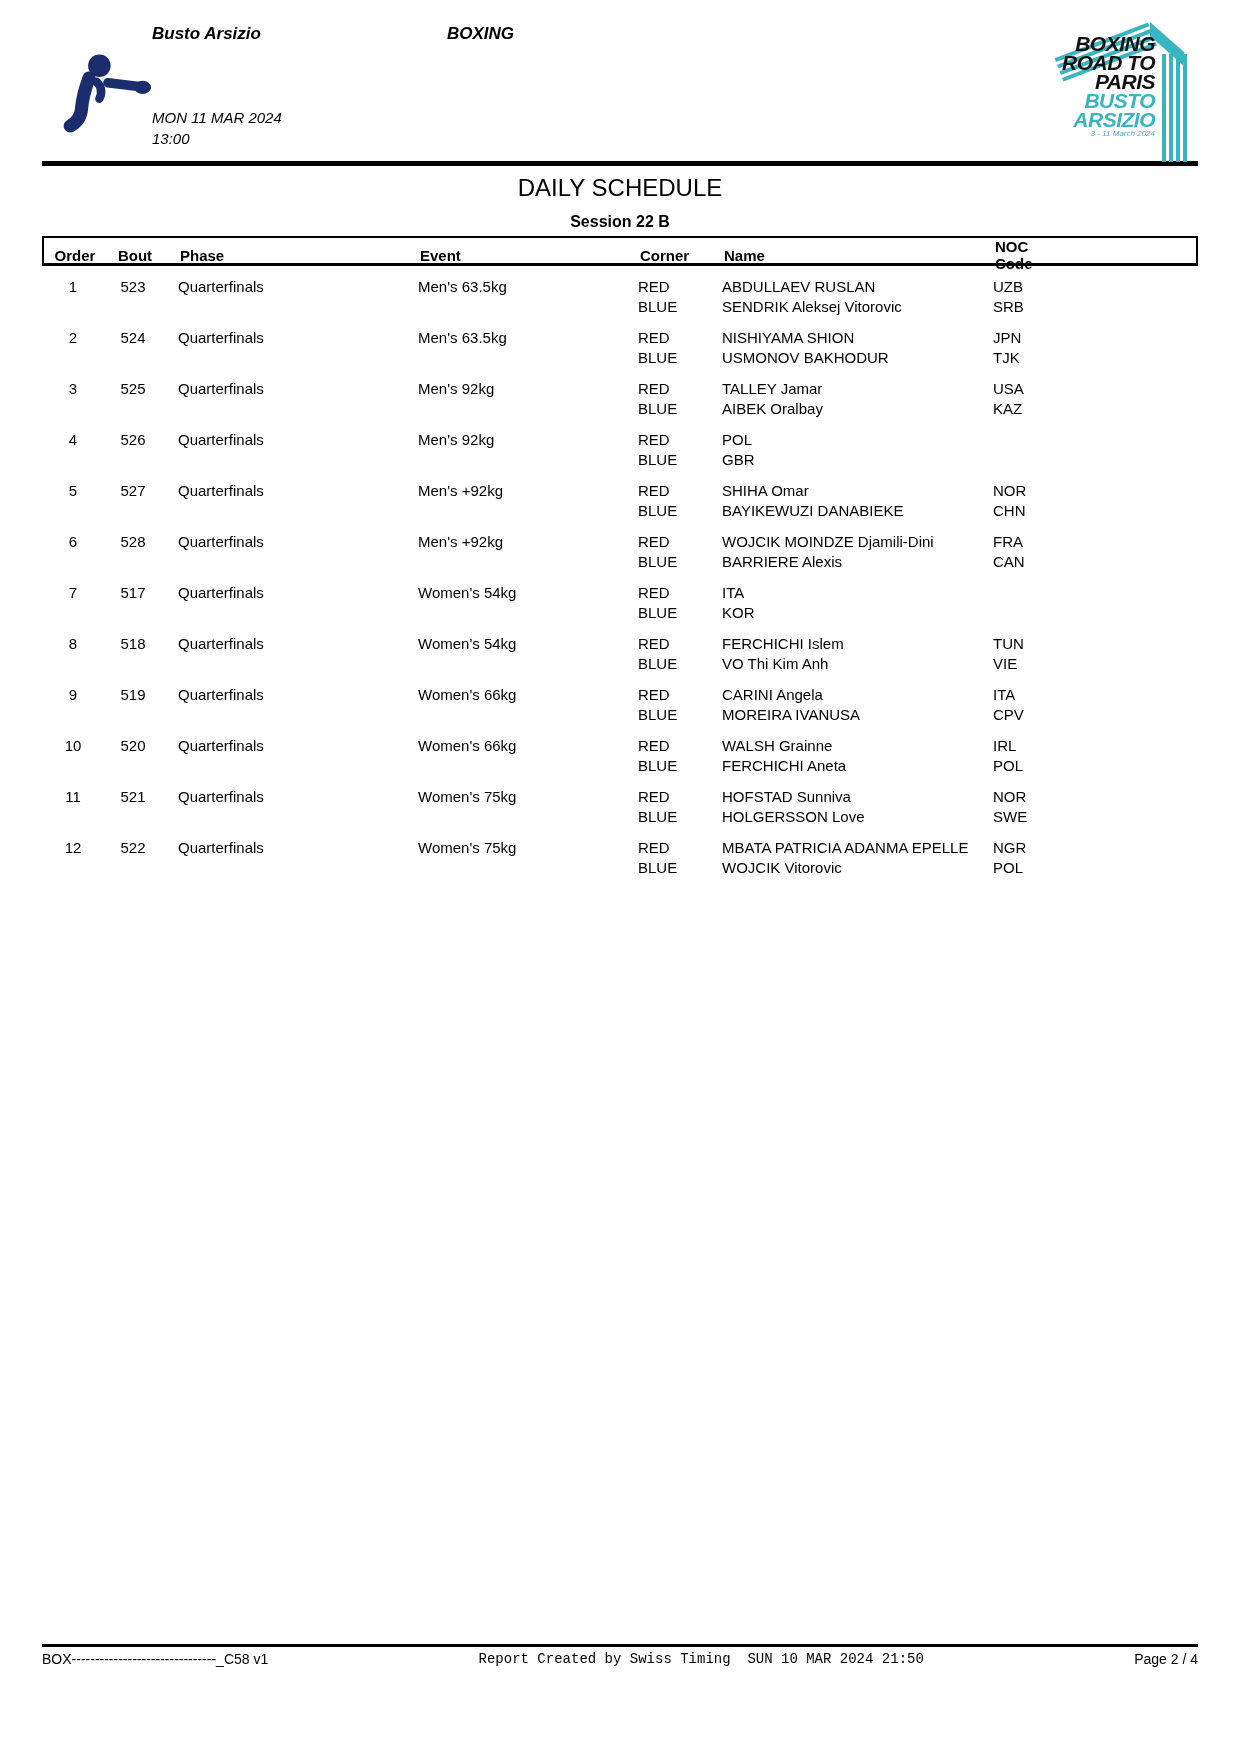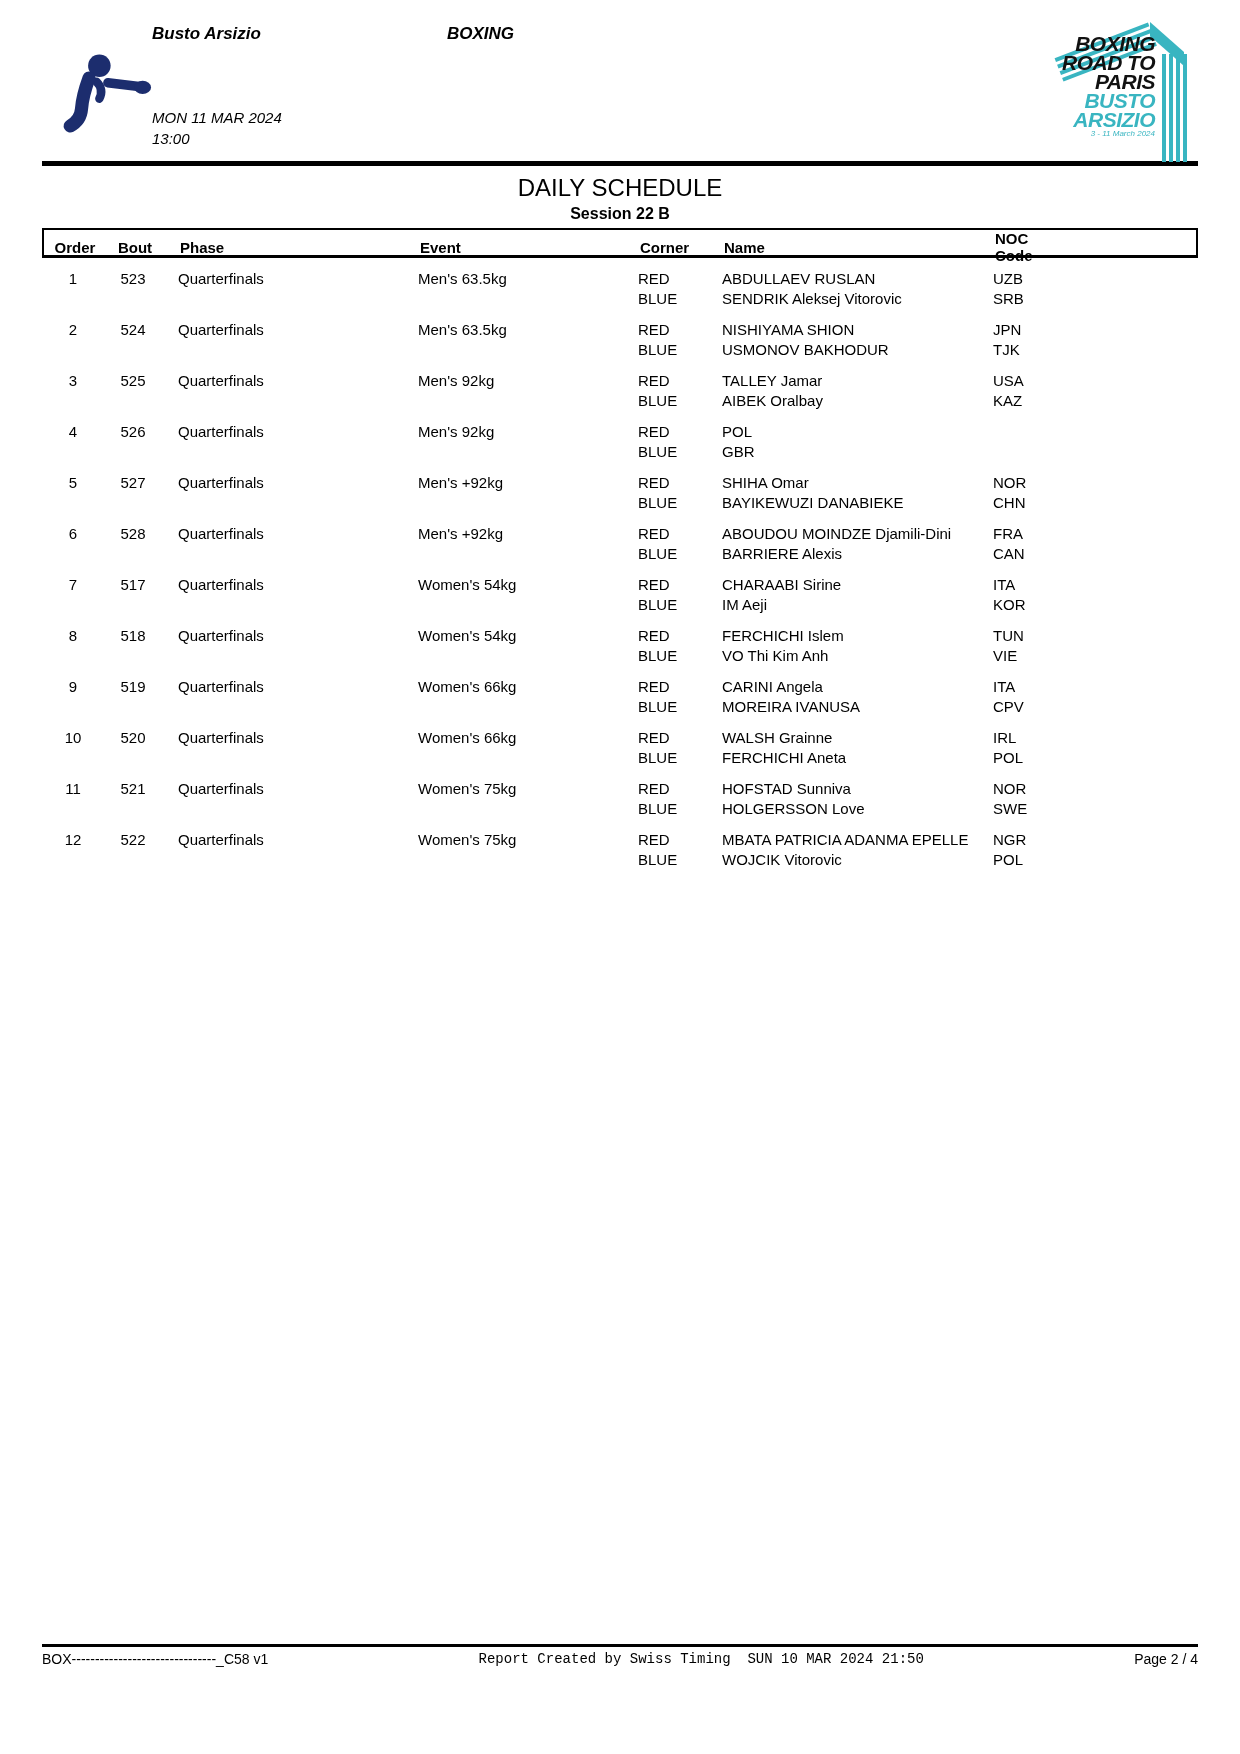--- a/index.html
+++ b/index.html
@@ -19,21 +19,21 @@
   .logo { position:absolute; top:22px; right:50px; width:150px; height:140px; }
   .logo svg.deco { position:absolute; left:0; top:0; width:150px; height:140px; }
   .logo-text {
     position:absolute; right:35px; top:12px; text-align:right;
     font-weight:bold; font-size:21px; line-height:19px; letter-spacing:-0.5px;
   }
   .logo-date { font-size:8px; font-weight:normal; letter-spacing:0; line-height:10px; }
   
   .top-rule { margin:0 42px; height:5px; background:#000; }
   .doc-title { text-align:center; font-size:24px; font-weight:normal; margin-top:8px; line-height:28px; }
-  .doc-subtitle { text-align:center; font-size:16px; font-weight:bold; margin-top:2px; line-height:20px; }
+  .doc-subtitle { text-align:center; font-size:16px; font-weight:bold; margin-top:10px; line-height:20px; }
   
   .grid-cols {
     display:grid;
     grid-template-columns:62px 58px 256px 220px 84px 271px 1fr;
   }
   .thead {
     margin:4px 42px 0; height:30px;
     border:2px solid #000; border-bottom-width:3px;
     align-items:center; font-weight:bold; font-size:15px;
   }
@@ -221,41 +221,37 @@
     <div class="bout-row grid-cols">
       <div class="line ctr">6</div>
       <div class="line ctr">528</div>
       <div class="line pl16">Quarterfinals</div>
       <div class="line">Men's +92kg</div>
       <div class="cell-stack">
         <div>RED</div>
         <div>BLUE</div>
       </div>
       <div class="cell-stack">
-        <div>ABOUDOU MOINDZE Djamili-Dini</div>
+        <div>WOJCIK MOINDZE Djamili-Dini</div>
         <div>BARRIERE Alexis</div>
       </div>
       <div class="cell-stack">
         <div>FRA</div>
         <div>CAN</div>
       </div>
     </div>
 
     <div class="bout-row grid-cols">
       <div class="line ctr">7</div>
       <div class="line ctr">517</div>
       <div class="line pl16">Quarterfinals</div>
       <div class="line">Women's 54kg</div>
       <div class="cell-stack">
         <div>RED</div>
         <div>BLUE</div>
-      </div>
-      <div class="cell-stack">
-        <div>CHARAABI Sirine</div>
-        <div>IM Aeji</div>
       </div>
       <div class="cell-stack">
         <div>ITA</div>
         <div>KOR</div>
       </div>
     </div>
 
     <div class="bout-row grid-cols">
       <div class="line ctr">8</div>
       <div class="line ctr">518</div>

